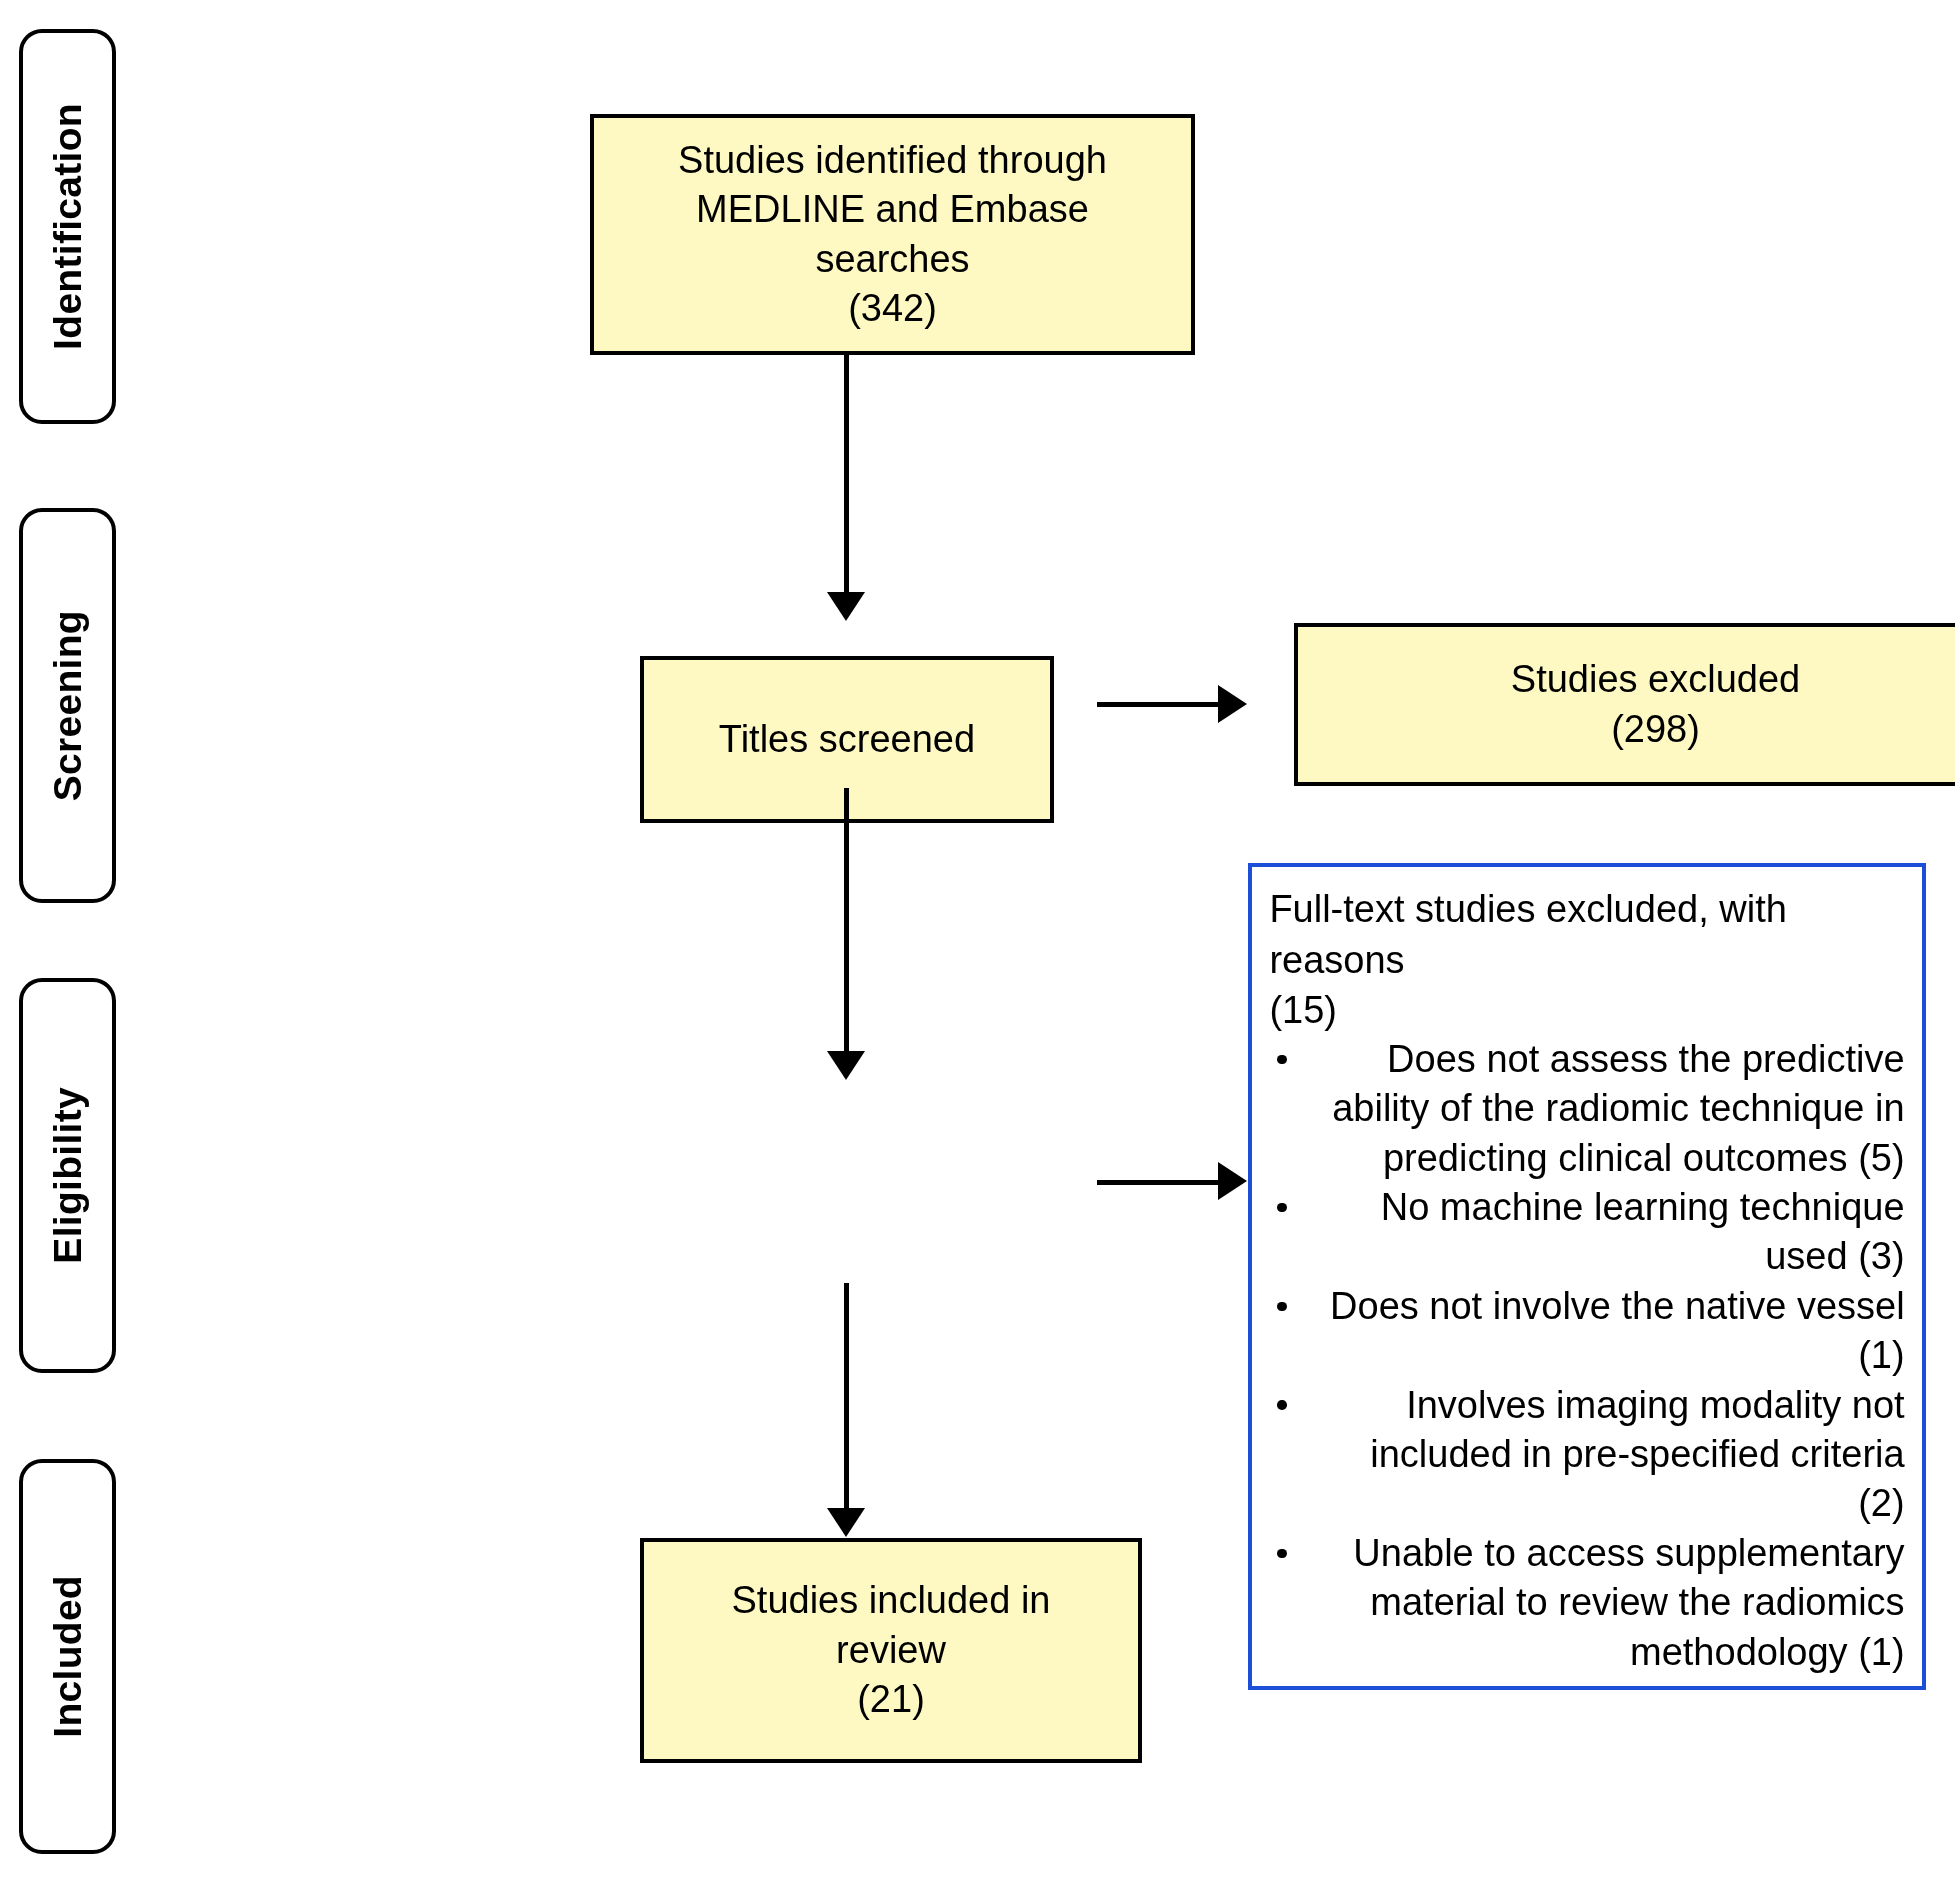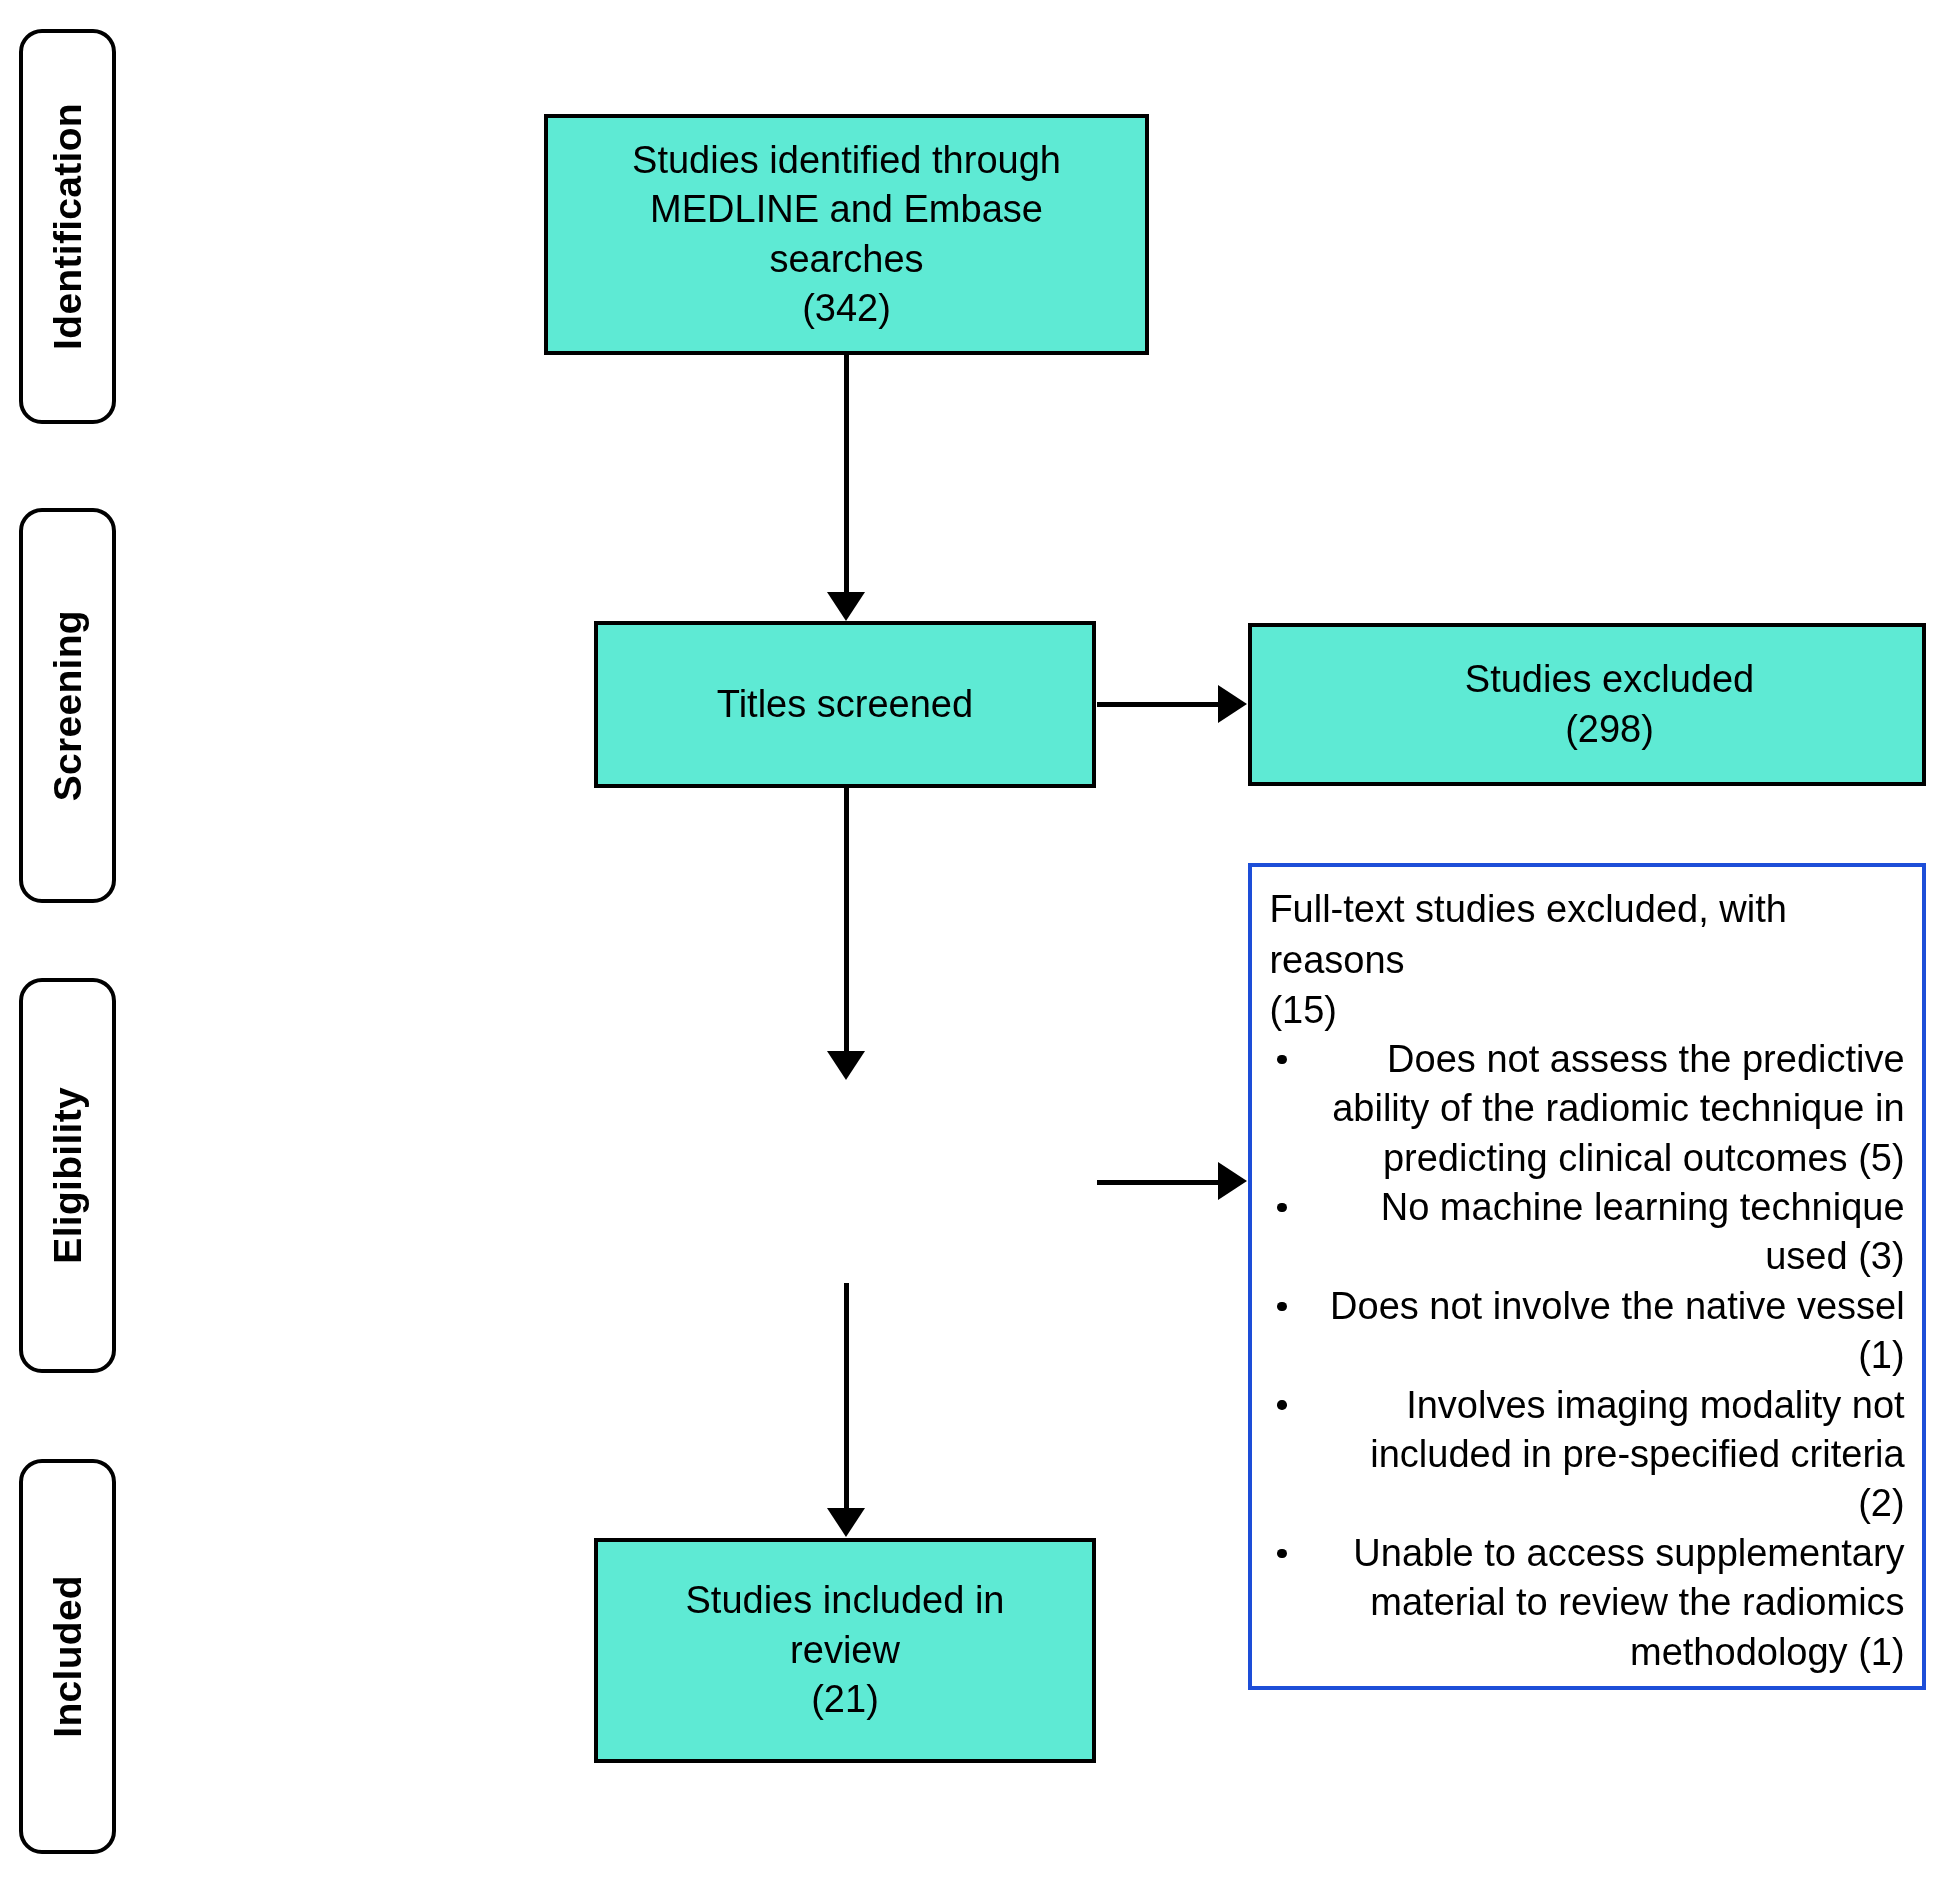--- a/index.html
+++ b/index.html
@@ -39,25 +39,26 @@
     line-height: 1;
     white-space: nowrap;
     color: #000000;
   }
 
   
   .flow-box {
     position: absolute;
     box-sizing: border-box;
     border: 4px solid #000000;
-    background: #5eead4;
+    background: #fef9c3;
     display: flex;
     align-items: center;
     justify-content: center;
     text-align: center;
+    margin-left: 46px;
   }
   .flow-box .box-text {
     font-size: 38px;
     line-height: 1.30;
     padding: 0 17.4px;
     white-space: pre-line;
     color: #000000;
   }
 
   
@@ -151,21 +152,21 @@
   <div class="flow-box" style="left:544px; top:114px; width:605px; height:241px;">
     <div class="box-text">Studies identified through
 MEDLINE and Embase
 searches
 (342)</div>
   </div>
 
   <div class="vline" style="left:844px; top:355px; height:237px;"></div>
   <div class="arrow-down" style="left:827px; top:592px;"></div>
 
-  <div class="flow-box" style="left:594px; top:621px; width:502px; height:167px;">
+  <div class="flow-box" style="left:594px; top:656px; width:414px; height:167px;">
     <div class="box-text">Titles screened</div>
   </div>
 
   <div class="hline" style="left:1097px; top:702px; width:124px;"></div>
   <div class="arrow-right" style="left:1218px; top:685px;"></div>
 
   <div class="flow-box" style="left:1248px; top:623px; width:678px; height:163px;padding-left:45px;">
     <div class="box-text">Studies excluded
 (298)</div>
   </div>

